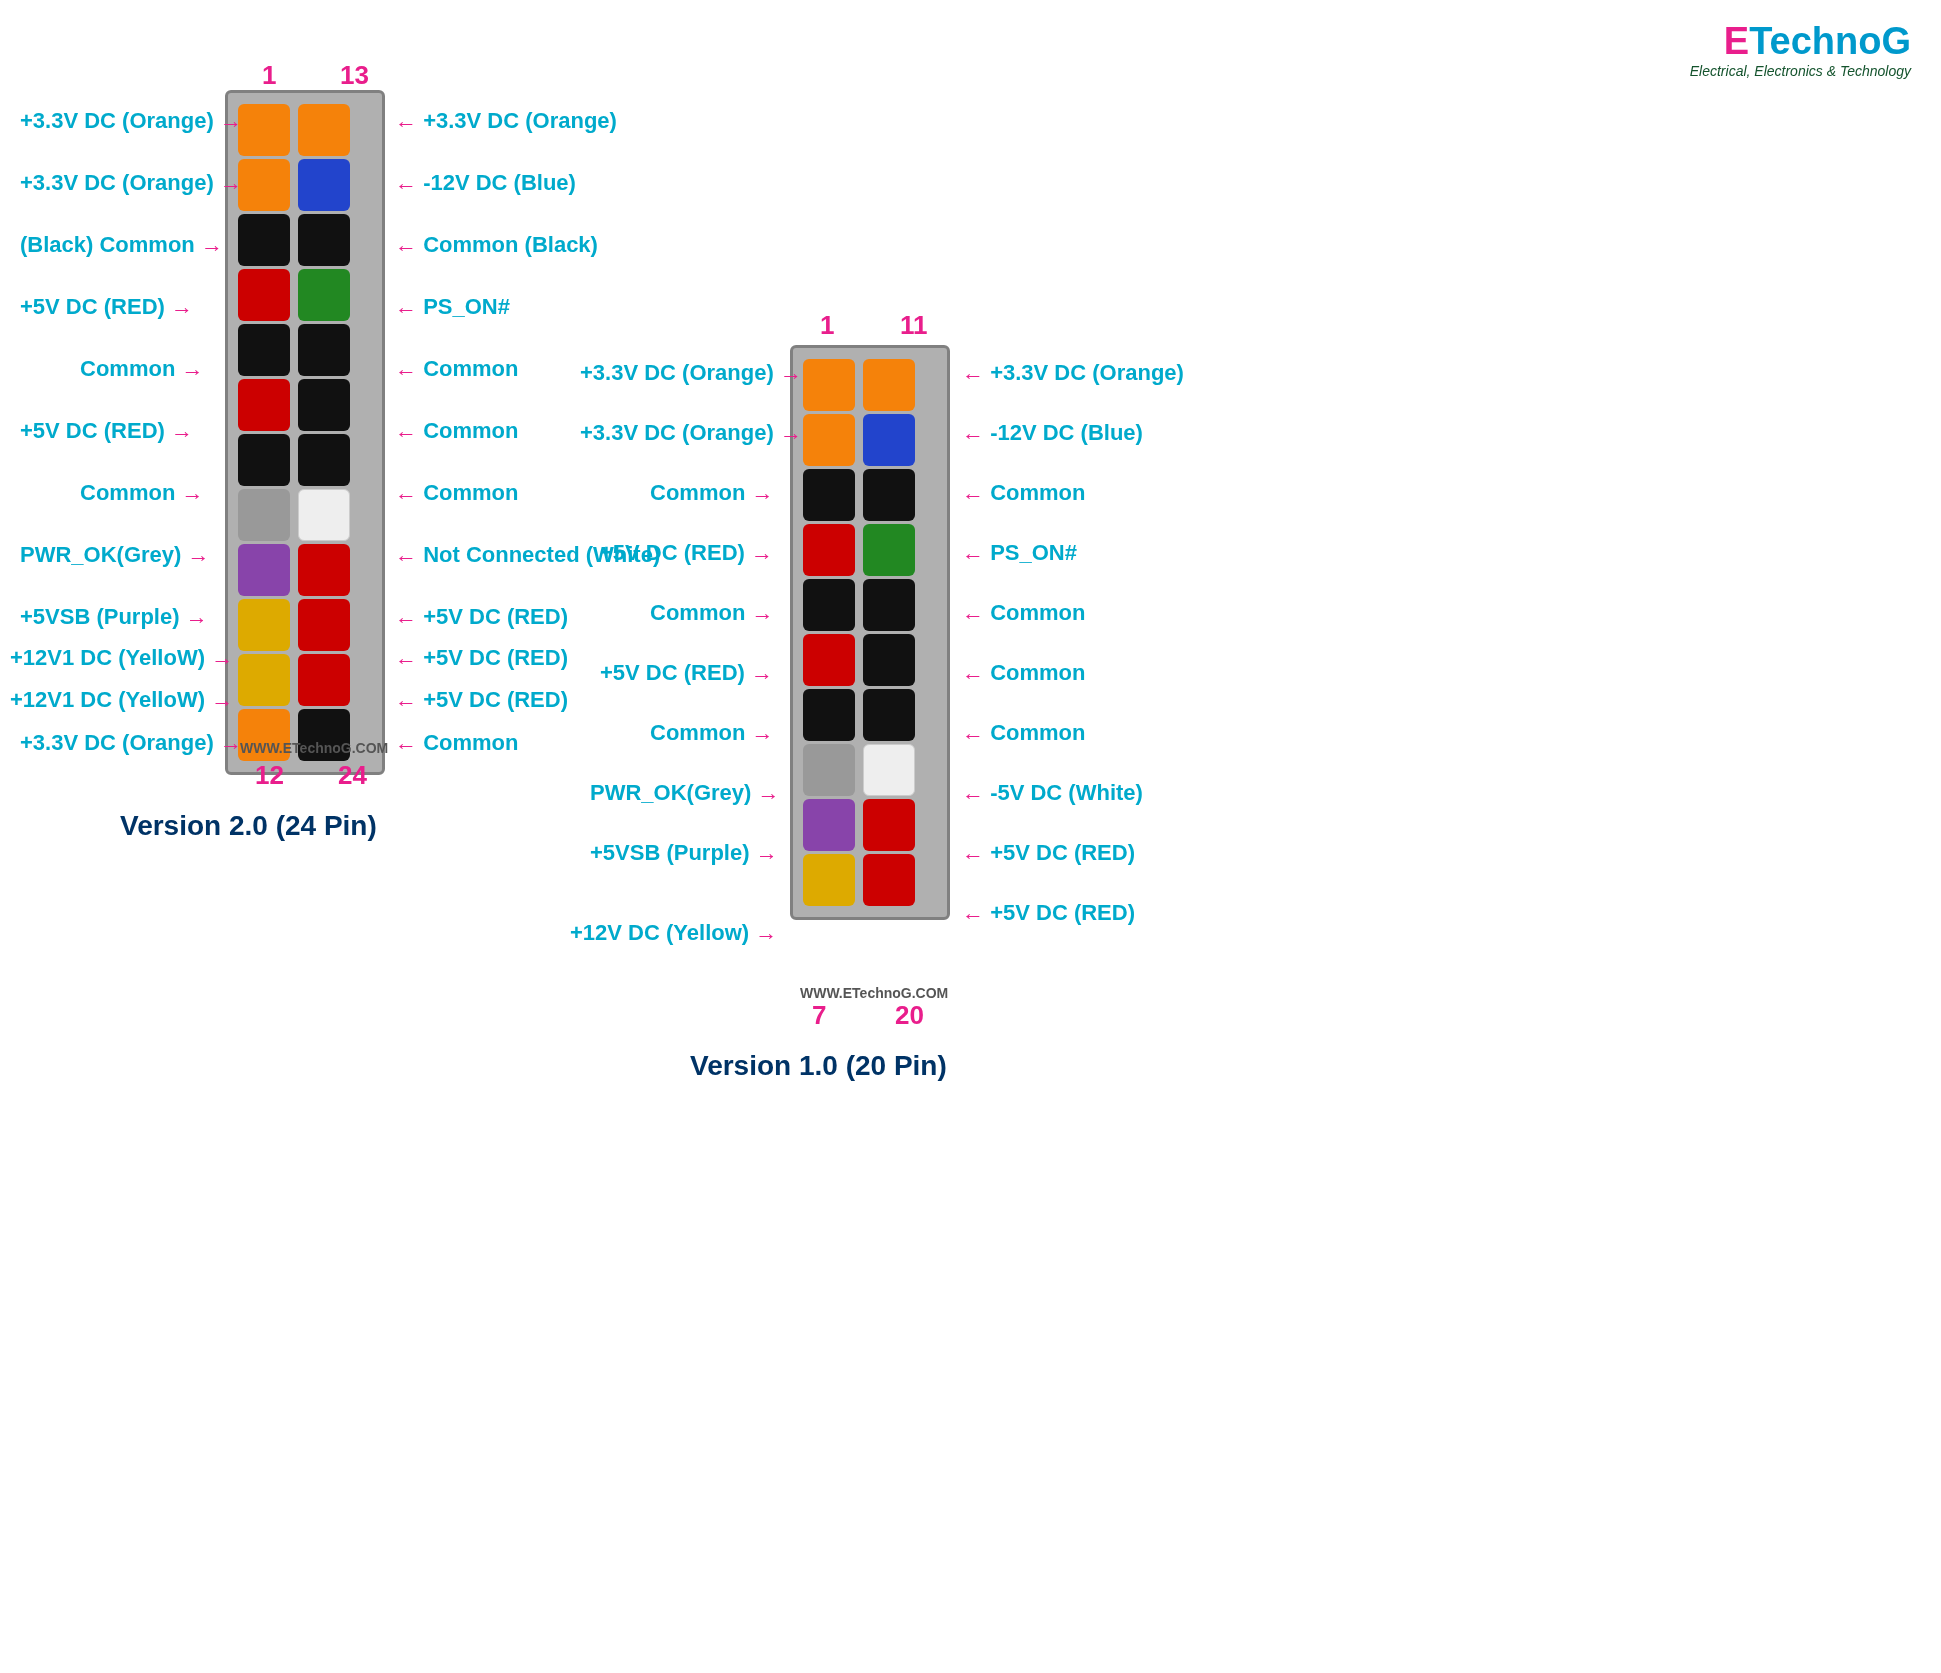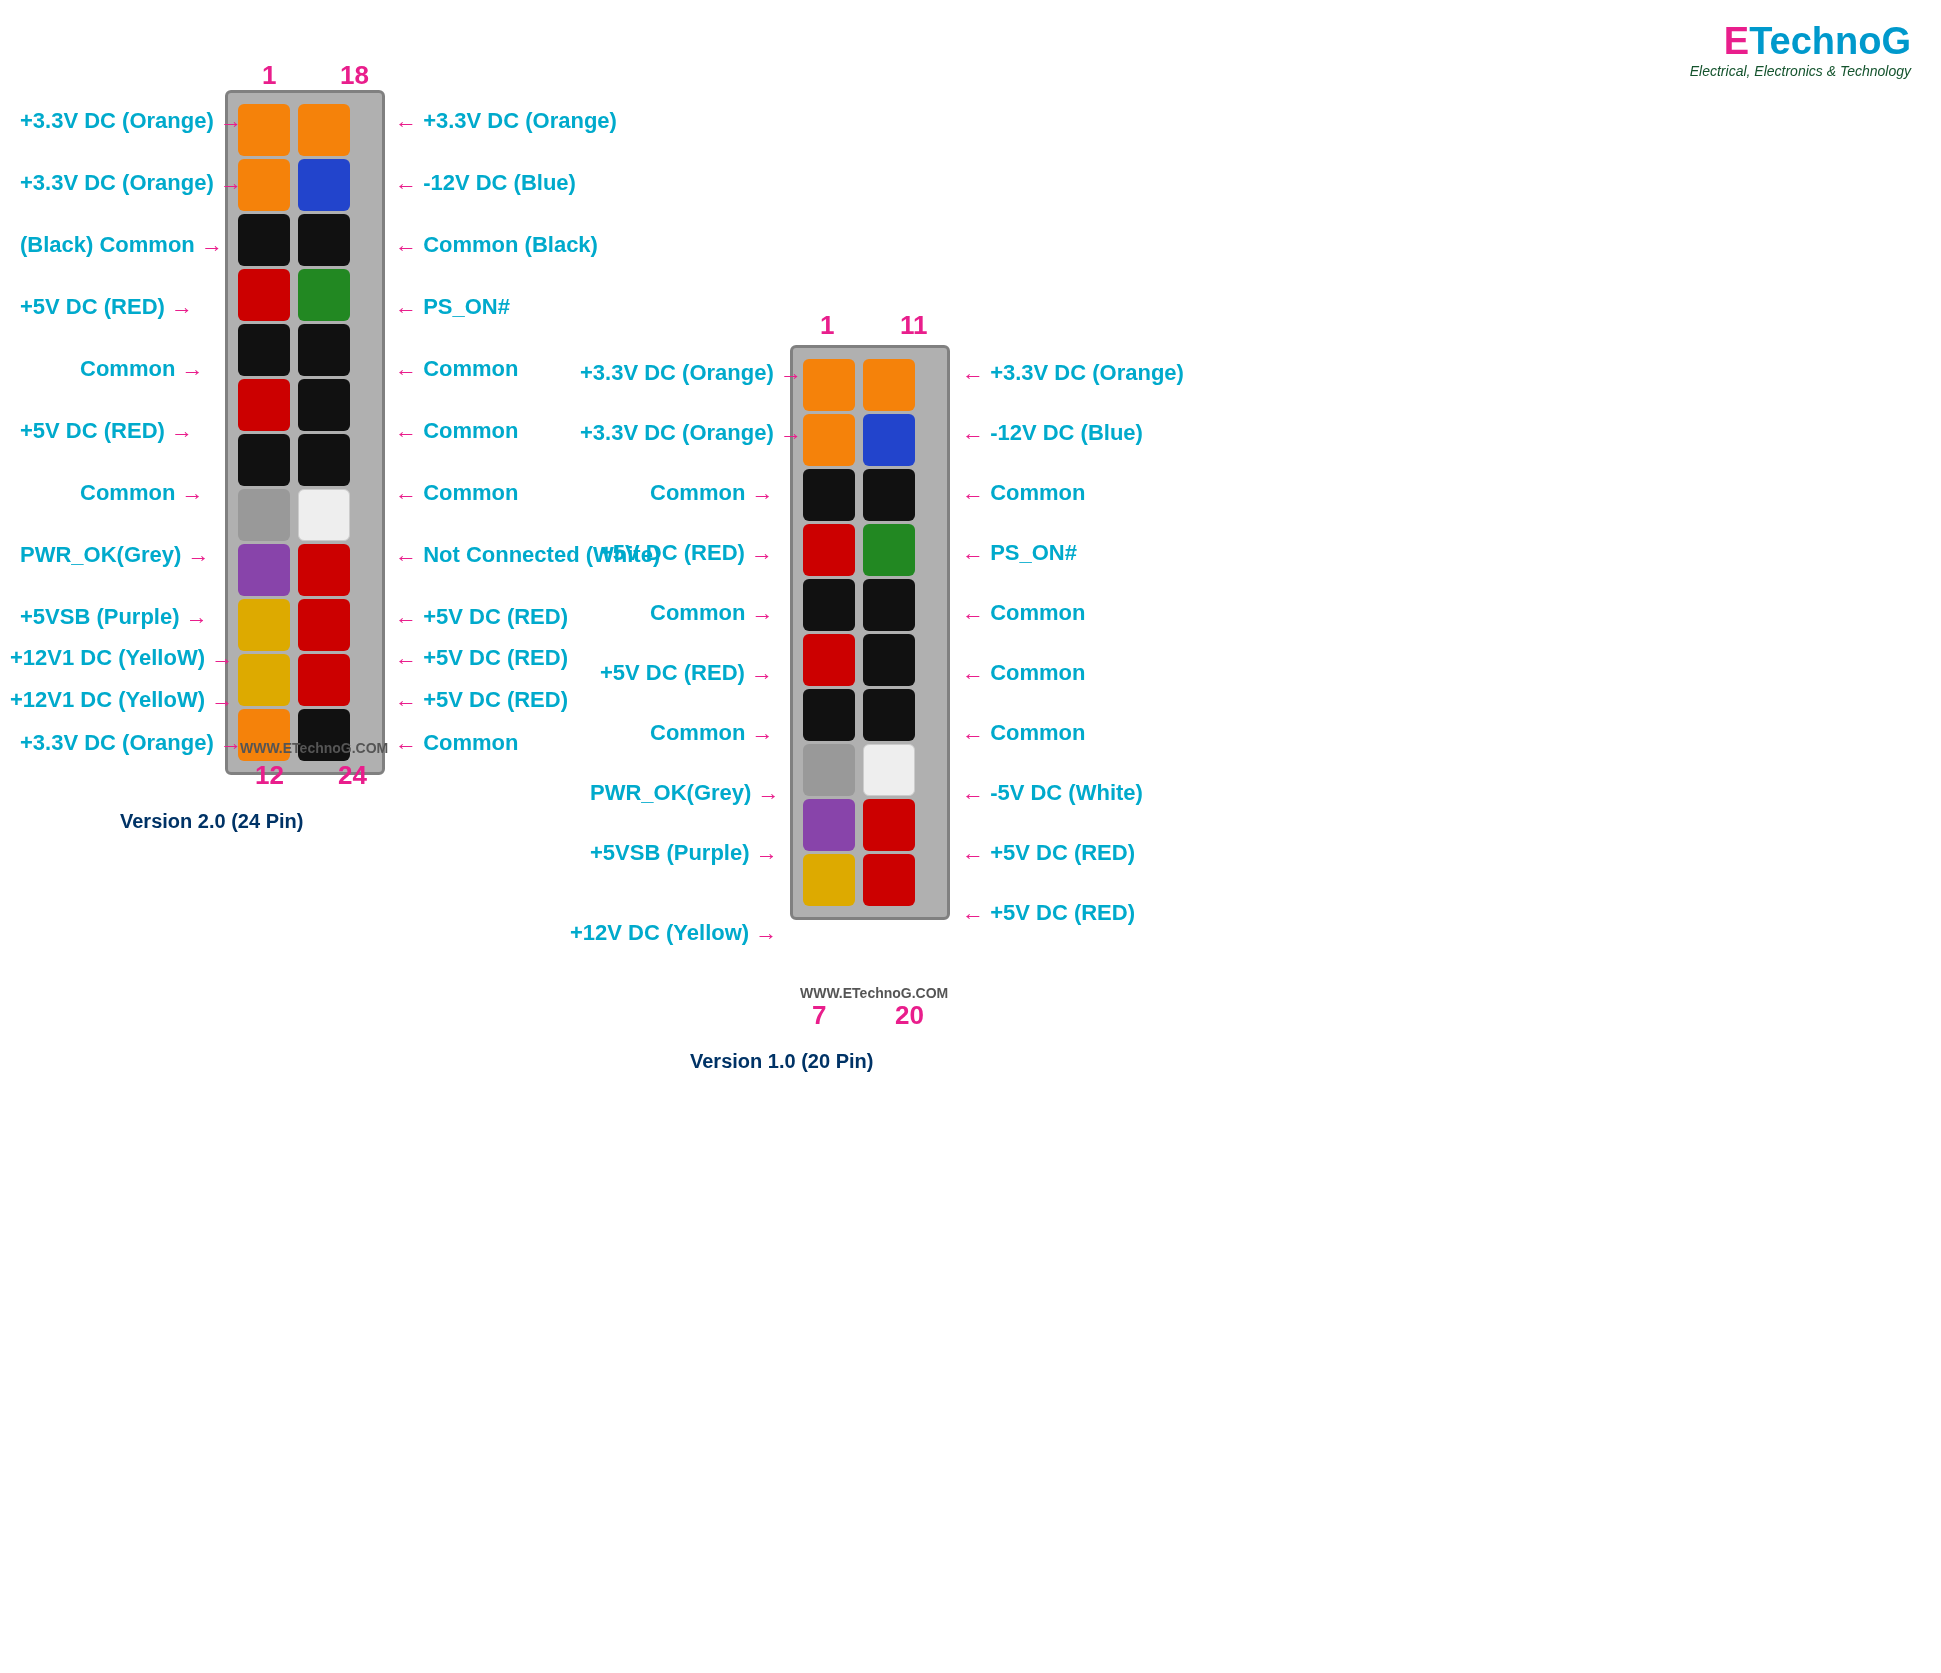--- a/index.html
+++ b/index.html
@@ -43,21 +43,21 @@
     }
     .title-bar h1 {
       font-size: 52px;
       font-weight: bold;
       font-style: italic;
       color: #003366;
     }
 
     
     .version-label {
-      font-size: 20px;
+      font-size: 28px;
       font-weight: bold;
       color: #003366;
     }
 
     
     .connector {
       position: absolute;
       background: #b0b0b0;
       border: 3px solid #808080;
       border-radius: 6px;
@@ -129,21 +129,21 @@
 <div class="page">
 
   <div class="logo">
     <div>
       <span class="logo-e">E</span><span class="logo-technog">TechnoG</span>
     </div>
     <div class="logo-sub">Electrical, Electronics &amp; Technology</div>
   </div>
 
   <div class="pin-num" style="left: 262px; top: 60px;">1</div>
-  <div class="pin-num" style="left: 340px; top: 60px;">18</div>
+  <div class="pin-num" style="left: 340px; top: 60px;">13</div>
 
   <div class="connector" style="left: 225px; top: 90px; width: 160px;">
 
     <div class="pin-row">
       <div class="pin orange"></div>
       <div class="pin orange"></div>
     </div>
 
     <div class="pin-row">
       <div class="pin orange"></div>

